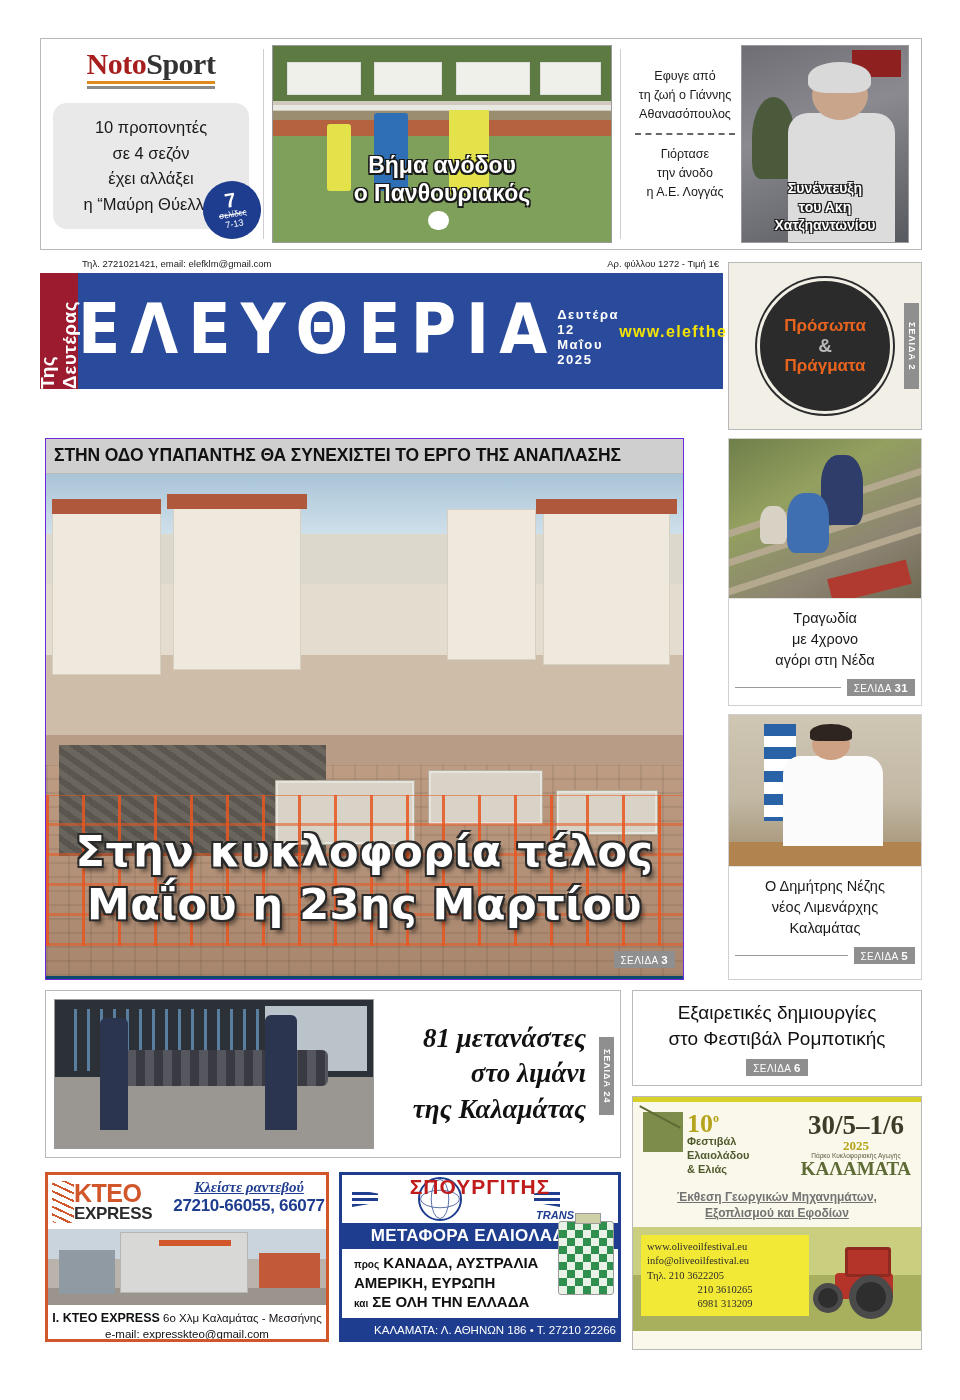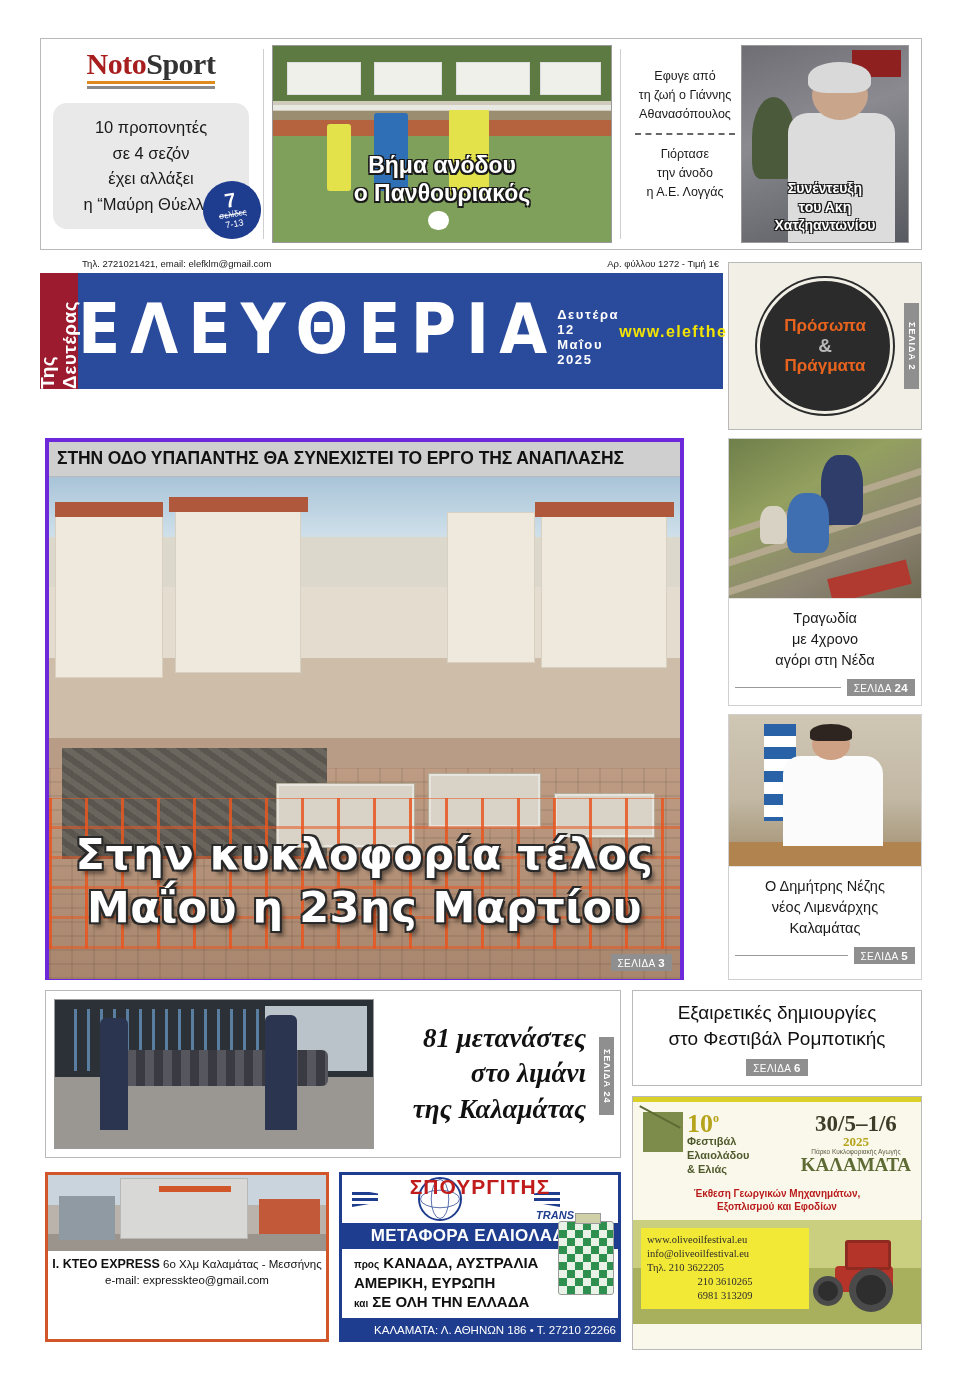--- a/index.html
+++ b/index.html
@@ -133,21 +133,21 @@
   .img-port { position:absolute; inset:0; background: linear-gradient(180deg,#cfc6b4 0%, #c2b8a4 55%, #a08d6e 100%); }
   .img-port .flag { position:absolute; left:18%; top:6%; width:17%; height:64%;
     background: repeating-linear-gradient(180deg,#2a62a8 0 12%, #fff 12% 24%); }
   .img-port .head { position:absolute; left:43%; top:9%; width:20%; height:21%; border-radius:50%; background:#cfa184; }
   .img-port .hair { position:absolute; left:42%; top:6%; width:22%; height:11%; border-radius:50% 50% 20% 20%; background:#2e2520; }
   .img-port .shirt { position:absolute; left:28%; top:27%; width:52%; height:60%; background:#fbfbfb; border-radius:18px 18px 0 0; }
   .img-port .desk { position:absolute; left:0; bottom:0; width:100%; height:16%; background:#b1844f; }
 
   
   .lead { position: absolute; left: 45px; top: 438px; width: 639px; height: 542px;
-    border: 4px solid #6d28d9; background: #be185d; }
+    border: 1px solid #6d28d9; background: #0c4a6e; }
   .lead-kicker {
     background: #cfcfcf; border-bottom: 1px solid #b9b9b9;
     font-size: 17.5px; font-weight: bold; color: #111; padding: 6px 8px 7px; letter-spacing: -0.1px;
   }
   .lead-photo { position: relative; width: 100%; height: 502px; overflow: hidden; }
   .img-street { position:absolute; inset:0;
     background: linear-gradient(180deg,#b8cbd8 0 8%, #ddd8cc 8% 22%, #e4ddcf 22% 36%, #cdbda9 36% 52%, #b89c86 52% 68%, #a98d78 68% 100%); }
   .st-sky { position:absolute; left:0; right:0; top:0; height:12%; background:linear-gradient(180deg,#a9c4d8,#cfe0ea); }
   .st-bldg { position:absolute; background:#efe9dd; border:1px solid #d8d0c0; }
   .st-roof { position:absolute; background:#b0583c; }
@@ -204,26 +204,26 @@
     border: 1px solid #b9b9b9; background: #faf8ea; overflow: hidden; }
   .olive-rule { height: 5px; background: #d9d12a; }
   .olive-top { display: flex; padding: 10px 10px 4px; align-items: flex-start; }
   .olive-logo { display: flex; align-items: flex-start; }
   .olive-leafbox { width: 40px; height: 40px; background: #7d8c4a; position: relative; margin-right: 4px; }
   .olive-leafbox::before { content:""; position:absolute; left:-6px; top:4px; width:46px; height:2px; background:#5e6b35; transform:rotate(28deg); }
   .olive-10 { font-family: "Liberation Serif", serif; font-weight: bold; font-size: 26px; color: #b5a41c; line-height: .9; }
   .olive-10 sup { font-size: 12px; }
   .olive-sub { font-size: 11px; color: #4f5a2c; line-height: 1.25; font-weight: bold; }
   .olive-right { margin-left: auto; text-align: center; }
-  .olive-dates { font-family: "Liberation Serif", serif; font-size: 23px; font-weight: bold; color: #3c3c28; line-height: 1; }
+  .olive-dates { font-family: "Liberation Serif", serif; font-size: 27px; font-weight: bold; color: #3c3c28; line-height: 1; }
   .olive-year { font-family: "Liberation Serif", serif; font-size: 13px; color: #b5a41c; font-weight: bold; line-height: 1; }
   .olive-venue { font-size: 6.5px; color: #5d5d45; }
   .olive-city { font-family: "Liberation Serif", serif; font-size: 19px; font-weight: bold; color: #5e6b35; line-height: 1.05; }
   .olive-sloganw { text-align: center; padding: 6px 6px 2px; }
-  .olive-slogan { font-size: 10px; font-weight: bold; color: #b91c1c; line-height: 1.35; }
+  .olive-slogan { font-size: 12px; font-weight: bold; color: #737373; line-height: 1.35; text-decoration: underline; }
   .olive-bottom { position: relative; height: 104px; margin-top: 4px;
     background: linear-gradient(180deg,#c9cf7e 0 46%, #a8b05d 46% 100%); overflow: hidden; }
   .olive-contact { position: absolute; left: 8px; top: 8px; width: 168px; background: #f2e836;
     font-family: "Liberation Serif", serif; font-size: 10.5px; color: #2b2b2b; padding: 5px 6px; line-height: 1.35; }
   .olive-contact .ctr { text-align: center; }
   .tractor { position: absolute; right: 6px; bottom: 10px; width: 120px; height: 78px; }
   .tr-body { position:absolute; right: 22px; bottom: 22px; width: 58px; height: 26px; background:#b5342a; border-radius:4px; }
   .tr-cab { position:absolute; right: 24px; bottom: 44px; width: 46px; height: 30px; background:#b5342a; border:3px solid #8f2a21; border-radius:3px; }
   .tr-wheel-b { position:absolute; right: 22px; bottom: 2px; width: 44px; height: 44px; border-radius:50%; background:#2e2e2e; border:7px solid #4a4a4a; }
   .tr-wheel-f { position:absolute; right: 72px; bottom: 8px; width: 30px; height: 30px; border-radius:50%; background:#2e2e2e; border:5px solid #4a4a4a; }
@@ -428,21 +428,21 @@
     </div>
     <div class="rc-cap">
       <div>Τραγωδία</div>
       <div>με 4χρονο</div>
       <div>αγόρι στη Νέδα</div>
     </div>
     <div class="rc-pagerow">
       <div class="rc-pageline"></div>
       <div class="page-badge">
         <span>ΣΕΛΙΔΑ</span>
-        <b>24</b>
+        <b>31</b>
       </div>
     </div>
   </div>
 
   <div class="rc-story" style="top:714px; height:266px;">
     <div class="rc-photo" style="height:152px;">
       <div class="img-port">
         <div class="flag"></div>
         <div class="desk"></div>
         <div class="shirt"></div>
@@ -533,20 +533,31 @@
       <div class="tractor">
         <div class="tr-body"></div>
         <div class="tr-cab"></div>
         <div class="tr-wheel-f"></div>
         <div class="tr-wheel-b"></div>
       </div>
     </div>
   </div>
 
   <div class="ad-kteo">
+    <div class="kteo-top">
+      <div class="kteo-logo">
+        <div class="kteo-swoosh"></div>
+        <div class="k1">ΚΤΕΟ</div>
+        <div class="k2">EXPRESS</div>
+      </div>
+      <div class="kteo-phone">
+        <div class="kp1">Κλείστε ραντεβού</div>
+        <div class="kp2">27210-66055, 66077</div>
+      </div>
+    </div>
     <div class="kteo-photo">
       <div class="img-kteo">
         <div class="door"></div>
         <div class="bldg"></div>
         <div class="sign"></div>
         <div class="red"></div>
       </div>
     </div>
     <div class="kteo-foot">
       <div>

